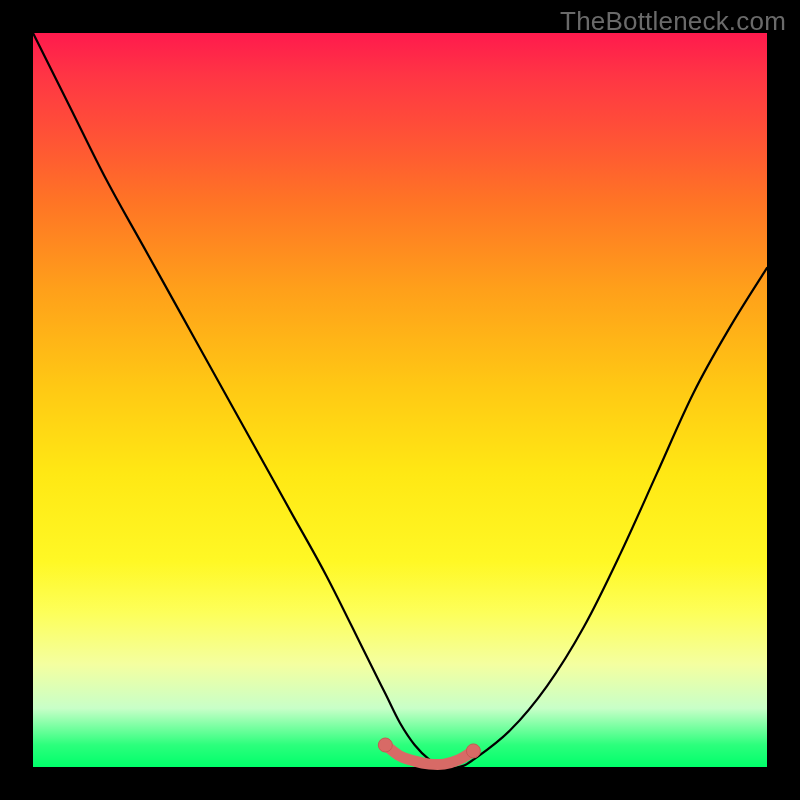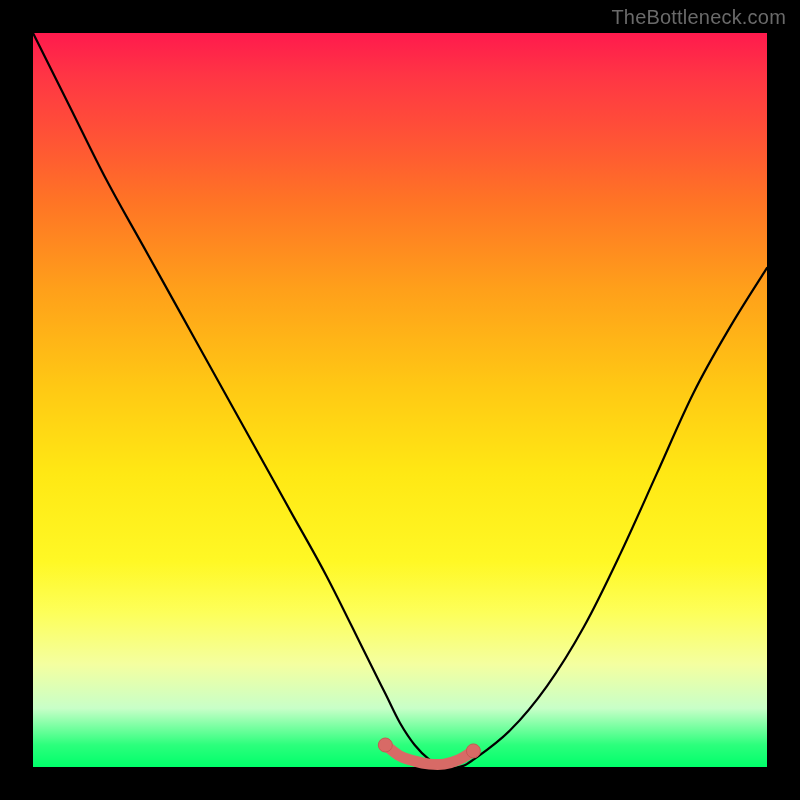--- a/index.html
+++ b/index.html
@@ -39,21 +39,21 @@
       #c8ffc8 92%,
       #2cff7c 97%,
       #00ff6a 100%
     );
   }
   .watermark {
     position: absolute;
     top: 6px;
     right: 14px;
     color: #6a6a6a;
-    font-size: 20px;
+    font-size: 26px;
     font-weight: 400;
     letter-spacing: 0.2px;
   }
   svg.curve {
     position: absolute;
     left: 0;
     top: 0;
     width: 734px;
     height: 734px;
     overflow: visible;

